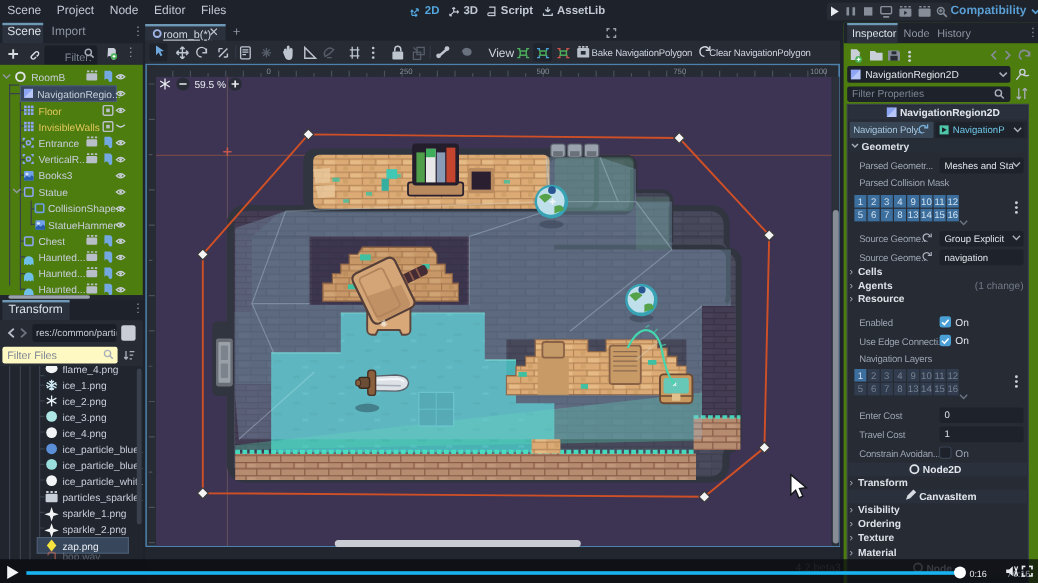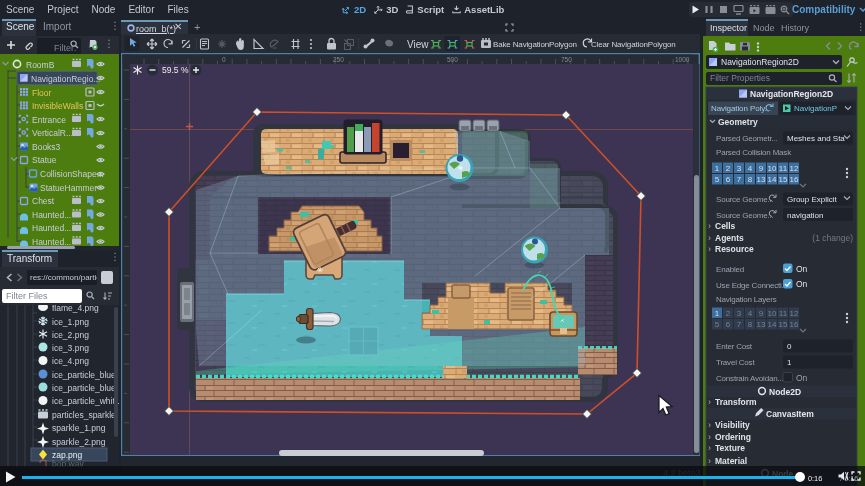--- a/index.html
+++ b/index.html
@@ -267,21 +267,21 @@
         <path d="M5.5 1 L1.5 4.5 L5.5 8" stroke="#b6bcc6" stroke-width="1.5" fill="none"></path>
       </svg>
   <svg class="abs" style="left:16px;top:6px;" width="7" height="9" viewBox="0 0 7 9">
         <path d="M1.5 1 L5.5 4.5 L1.5 8" stroke="#6b727e" stroke-width="1.5" fill="none"></path>
       </svg>
   <div class="abs row" style="left:27px;top:3px;width:70px;height:15px;background:#1a1e26;border-radius:2px;color:#c6ccd5;padding-left:3px;font-size:8px;overflow:hidden;white-space:nowrap;">res://common/partic</div>
   <div class="abs" style="left:101px;top:4px;width:12px;height:13px;background:#c9ced6;border-radius:2px;"></div>
 </div>
 
 <div class="abs" style="left:0;top:288px;width:119px;height:17px;background:#262b34;">
-  <div class="abs row" style="left:2px;top:1px;width:80px;height:14px;background:#ffffff;border-radius:2px;color:#7e8694;padding-left:4px;font-size:9px;">Filter Files</div>
+  <div class="abs row" style="left:2px;top:1px;width:96px;height:14px;background:#fef9c3;border-radius:2px;color:#7e8694;padding-left:4px;font-size:9px;">Filter Files</div>
   <svg class="abs" style="left:86px;top:3px;" width="9" height="9" viewBox="0 0 9 9">
         <circle cx="3.6" cy="3.6" r="2.6" fill="none" stroke="#aab0bb" stroke-width="1.2"></circle>
         <path d="M5.6 5.6 L8 8" stroke="#aab0bb" stroke-width="1.3"></path>
       </svg>
   <svg class="abs" style="left:103px;top:3px;" width="10" height="10" viewBox="0 0 10 10">
         <path d="M2 1.5 v7 M2 8.5 l-1.5-2 M2 8.5 l1.5-2 M5 2 h4 M5 5 h3 M5 8 h2" stroke="#aab0bb" stroke-width="1.1" fill="none"></path>
       </svg>
 </div>
 
 <div class="abs" style="left:0;top:305px;width:119px;height:162px;background:#21262e;overflow:hidden;" id="filelist">

